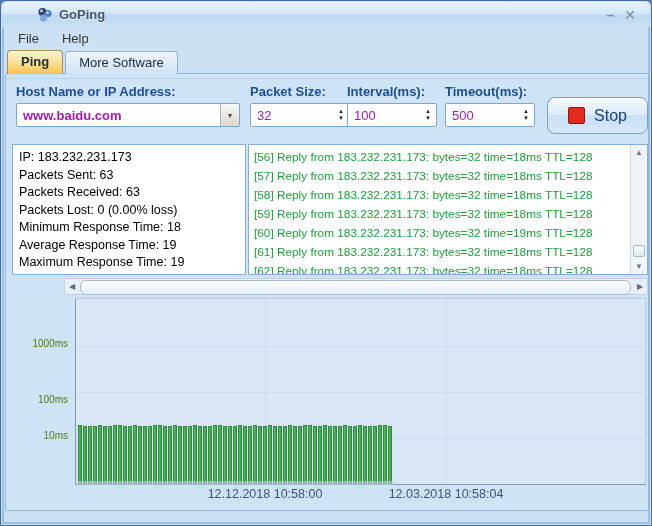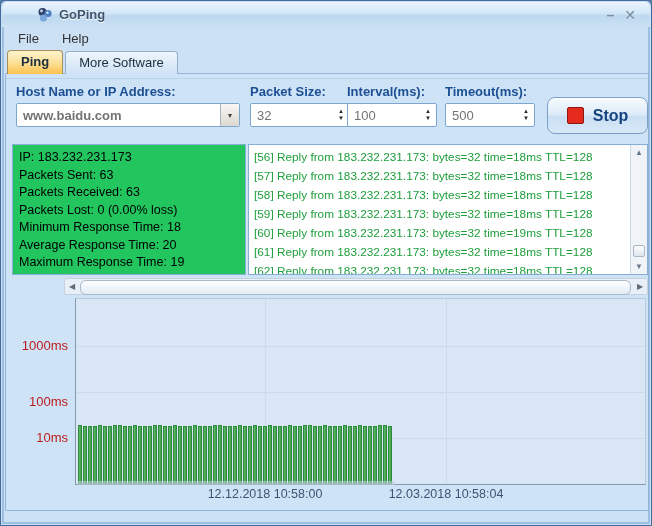--- a/index.html
+++ b/index.html
@@ -29,34 +29,34 @@
   .tab.active{background:linear-gradient(#fdf3cd 0%,#fce3a0 45%,#fbc24d 100%);
     border-color:#a58f5a;font-weight:bold;height:24px;position:relative;z-index:4;}
   
   .panel{position:absolute;left:4px;top:72px;width:644px;height:438px;background:#cfe3f6;
     border:1px solid #93b4d7;box-sizing:border-box;border-radius:1px;}
   .panel-topline{position:absolute;left:0;right:0;top:4px;height:1px;background:#b9d2ea;}
   
   .field-label{position:absolute;font-size:13px;font-weight:bold;color:#1c4f93;white-space:nowrap;}
   .input-box{position:absolute;height:24px;background:#fff;border:1px solid #7da6ce;border-radius:2px;
     box-sizing:border-box;display:flex;align-items:center;}
-  .input-text{flex:1;font-size:13px;color:#737373;padding-left:6px;white-space:nowrap;overflow:hidden;}
+  .input-text{flex:1;font-size:13px;color:#a21caf;padding-left:6px;white-space:nowrap;overflow:hidden;}
   .combo-btn{width:18px;height:100%;border-left:1px solid #aab4bd;border-radius:0 2px 2px 0;
     background:linear-gradient(#f8f7f4,#dcd8d0);display:flex;align-items:center;justify-content:center;
     font-size:7px;color:#444;}
   .spin-btns{width:16px;height:100%;display:flex;flex-direction:column;align-items:center;justify-content:center;
     font-size:6px;color:#222;line-height:7px;}
   .host-value{font-weight:bold;}
   .stop-btn{position:absolute;left:541px;top:23px;width:99px;height:35px;border:1px solid #7aa0c8;
     border-radius:8px;background:linear-gradient(#f5fafe 0%,#dcebf8 48%,#c9dff4 52%,#d8e8f7 100%);
     display:flex;align-items:center;justify-content:center;gap:9px;box-shadow:inset 0 1px 0 #fff;}
   .stop-square{width:15px;height:15px;background:#e42a1d;border:1px solid #8f1710;border-radius:2px;}
-  .stop-label{font-size:16px;font-weight:bold;color:#16427e;}
-  
-  .stats-box{position:absolute;left:6px;top:70px;width:234px;height:131px;background:#22c55e;
+  .stop-label{font-size:16px;font-weight:normal;color:#16427e;}
+  
+  .stats-box{position:absolute;left:6px;top:70px;width:234px;height:131px;background:#ffffff;
     border:1px solid #86aed6;box-sizing:border-box;padding:4px 0 0 6px;overflow:hidden;}
   .stats-line{font-size:12.5px;color:#000;line-height:17.5px;white-space:nowrap;}
   .log-box{position:absolute;left:242px;top:70px;width:400px;height:131px;background:#fff;
     border:1px solid #86aed6;box-sizing:border-box;overflow:hidden;}
   .log-lines{position:absolute;left:0;top:0;right:17px;bottom:0;padding:3px 0 0 5px;overflow:hidden;}
   .log-line{font-size:11.8px;color:#1f9e3c;line-height:19px;white-space:nowrap;}
   .vscroll{position:absolute;right:0;top:0;width:17px;bottom:0;background:#f0f4f9;
     border-left:1px solid #cfd9e4;box-sizing:border-box;}
   .vs-arrow{position:absolute;left:0;width:100%;height:15px;display:flex;align-items:center;
     justify-content:center;font-size:8px;color:#6c7a88;}
@@ -71,21 +71,21 @@
   .hs-left{left:0;} .hs-right{right:0;}
   .hs-thumb{position:absolute;left:15px;right:16px;top:1px;height:13px;
     background:linear-gradient(#fdfeff,#e3ecf5);border:1px solid #a9b8c7;border-radius:6px;}
   
   .chart{position:absolute;left:4px;top:221px;width:636px;height:213px;}
   .plot{position:absolute;left:65px;top:3px;width:569px;height:185px;background:#d9e6f6;
     border-top:1px solid #b9cade;border-right:1px solid #b9cade;
     border-left:1px solid #8799ab;border-bottom:1px solid #8799ab;box-sizing:content-box;}
   .hgrid{position:absolute;left:0;right:0;height:0;border-top:1px dotted #c0d0e2;}
   .vgrid{position:absolute;top:0;bottom:0;width:0;border-left:1px dotted #c0d0e2;}
-  .ytick{position:absolute;left:0;width:58px;text-align:right;font-size:13px;color:#b91c1c;}
+  .ytick{position:absolute;left:0;width:58px;text-align:right;font-size:10px;color:#4d7c0f;}
   .xtick{position:absolute;top:192px;transform:translateX(-50%);font-size:12.5px;color:#3d5572;white-space:nowrap;}
   .bar{position:absolute;bottom:0;width:4px;background:linear-gradient(90deg,#5fbd68,#3f9e4b);
     border:1px solid #2e8a3c;border-bottom:none;box-sizing:border-box;}
   .bars-shadow{position:absolute;bottom:-1px;height:4px;background:#c2cfdd;opacity:.6;}
 </style>
 </head>
 <body>
 
 <div id="stage">
   <div class="window">
@@ -157,21 +157,21 @@
         <span class="stop-square"></span>
         <span class="stop-label">Stop</span>
       </div>
 
       <div class="stats-box" id="stats">
           <div class="stats-line">IP: 183.232.231.173</div>
           <div class="stats-line">Packets Sent: 63</div>
           <div class="stats-line">Packets Received: 63</div>
           <div class="stats-line">Packets Lost: 0 (0.00% loss)</div>
           <div class="stats-line">Minimum Response Time: 18</div>
-          <div class="stats-line">Average Response Time: 20</div>
+          <div class="stats-line">Average Response Time: 19</div>
           <div class="stats-line">Maximum Response Time: 19</div>
         </div>
 
       <div class="log-box">
         <div class="log-lines" id="log">
             <div class="log-line">[56] Reply from 183.232.231.173: bytes=32 time=18ms TTL=128</div>
             <div class="log-line">[57] Reply from 183.232.231.173: bytes=32 time=18ms TTL=128</div>
             <div class="log-line">[58] Reply from 183.232.231.173: bytes=32 time=18ms TTL=128</div>
             <div class="log-line">[59] Reply from 183.232.231.173: bytes=32 time=18ms TTL=128</div>
             <div class="log-line">[60] Reply from 183.232.231.173: bytes=32 time=19ms TTL=128</div>

